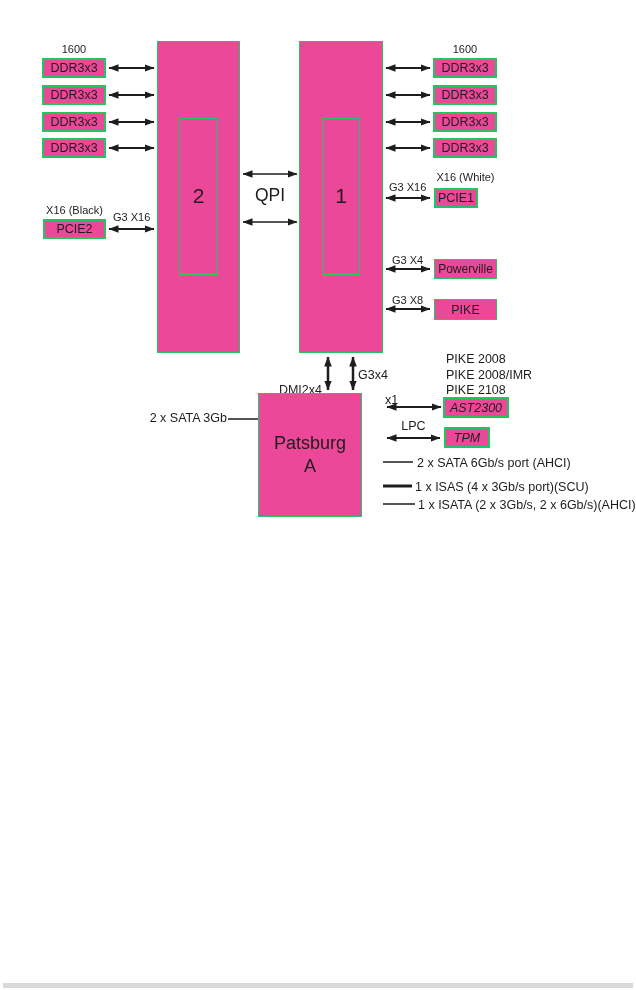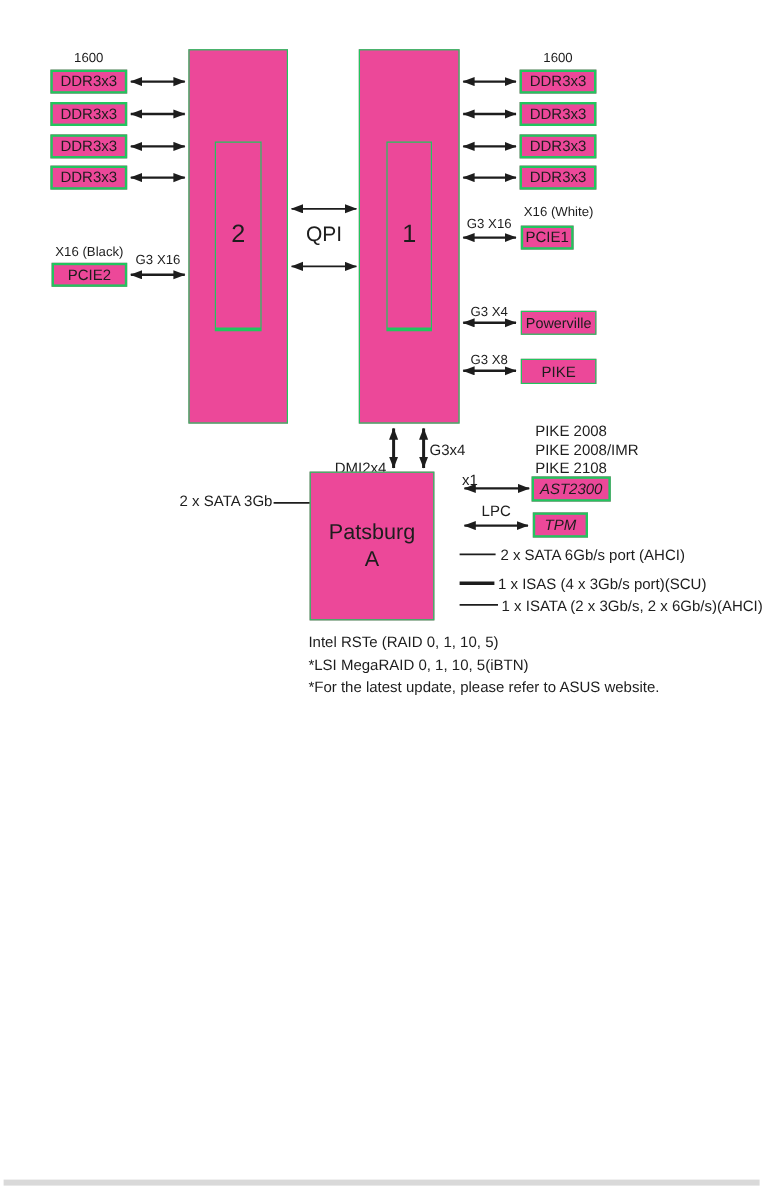--- a/index.html
+++ b/index.html
@@ -195,21 +195,16 @@
 
   <div class="lbl" style="left:385px;top:419px;width:57px;text-align:center;">LPC</div>
   <div class="box b-thick" style="left:444px;top:427px;width:46px;height:21px;">
       <span>TPM</span>
     </div>
 
   <div class="lbl" style="left:417px;top:456px;">2 x SATA 6Gb/s port (AHCI)</div>
   <div class="lbl" style="left:415px;top:480px;">1 x ISAS (4 x 3Gb/s port)(SCU)</div>
   <div class="lbl" style="left:418px;top:498px;">1 x ISATA (2 x 3Gb/s, 2 x 6Gb/s)(AHCI)</div>
 
-  <div class="lbl" style="left:257px;top:526px;line-height:19px;">
-    <div>Intel RSTe (RAID 0, 1, 10, 5)</div>
-    <div>*LSI MegaRAID 0, 1, 10, 5(iBTN)</div>
-    <div>*For the latest update, please refer to ASUS website.</div>
-  </div>
 
   <div class="footer-bar" style="background: rgb(217, 217, 217);"></div>
 
 </div>
 
 </body></html>

